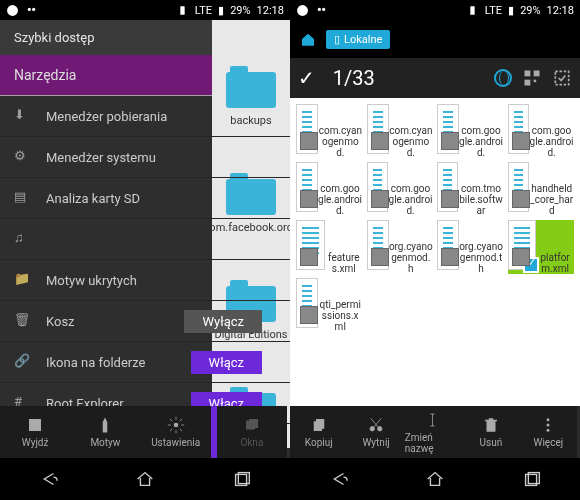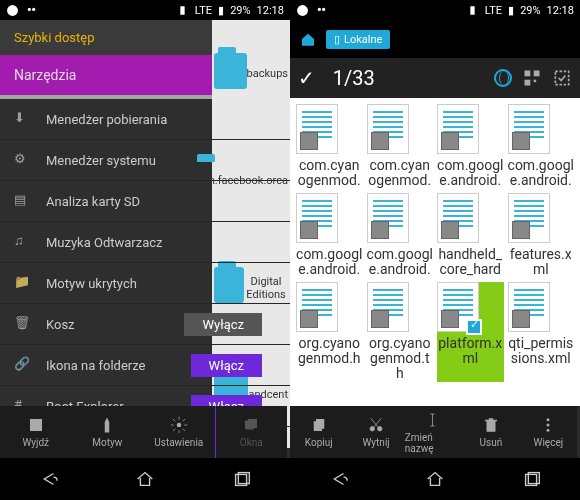--- a/index.html
+++ b/index.html
@@ -1,45 +1,45 @@
 <!DOCTYPE html>
 <html><head>
 <meta charset="utf-8">
 <style>
 *{box-sizing:border-box;margin:0;padding:0;font-family:Roboto,Arial,sans-serif}
 body{background:#fff;width:580px;height:500px;display:flex}
 .phone{width:290px;height:500px;position:relative;background:#2b2b2b;overflow:hidden}
 .statusbar{height:20px;background:#000;display:flex;align-items:center;justify-content:flex-end;padding:0 6px;color:#fff;font-size:11px;gap:6px}
 .statusbar .left{position:absolute;left:6px;display:flex;gap:6px}
 .sb-ico{width:13px;height:13px;display:inline-block}
-.drawer-head{background:#3a3a3a;color:#eab308;padding:10px 14px;font-size:13px}
-.section{background:#a21caf;color:#ddd;padding:12px 14px;display:flex;justify-content:space-between;align-items:flex-start;font-size:14px;border-bottom:4px solid #a3a3a3}
+.drawer-head{background:#3a3a3a;color:#e5e5e5;padding:10px 14px;font-size:13px}
+.section{background:#701a75;color:#ddd;padding:12px 14px;display:flex;justify-content:space-between;align-items:flex-start;font-size:14px;border-bottom:1px solid #a3a3a3}
 .menu{background:#2e2e2e}
 .mi{display:flex;align-items:center;padding:11px 14px;color:#ccc;font-size:13px;border-bottom:1px solid #262626;gap:14px;position:relative}
 .mi .ico{width:18px;height:18px;opacity:.7;flex-shrink:0}
 .toggle{position:absolute;right:28px;font-size:13px;padding:4px 18px;color:#fff}
 .t-on{background:#6d28d9}
 .t-off{background:#555}
 .strip{position:absolute;right:0;top:20px;width:78px;background:#e8e8e8;color:#333;font-size:11px}
-.strip .s-item{height:107px;display:flex;flex-direction:row;align-items:center;justify-content:flex-end;padding:0 2px;text-align:center}
+.strip .s-item{height:107px;display:flex;flex-direction:column;align-items:center;justify-content:flex-end;padding:0 2px;text-align:center}
 .folder{width:50px;height:36px;background:#3bb4d9;border-radius:3px;position:relative;margin-bottom:6px}
 .folder::before{content:"";position:absolute;top:-6px;left:4px;width:18px;height:8px;background:#3bb4d9;border-radius:2px 2px 0 0}
 .botbar{position:absolute;bottom:42px;left:0;right:3px;height:52px;background:#1c1c1c;display:flex}
 .botbar .bb{flex:1;display:flex;flex-direction:column;align-items:center;justify-content:center;color:#aaa;font-size:10px;gap:3px}
 .botbar .bb svg{width:18px;height:18px;fill:#aaa}
-.botbar .last{border-left:1px solid #6d28d9;color:#555}
+.botbar .last{border-left:6px solid #6d28d9;color:#555}
 .botbar .last svg{fill:#555}
 .navbar{position:absolute;bottom:0;left:0;right:0;height:42px;background:#000;display:flex;align-items:center;justify-content:space-around}
 .navbar svg{width:22px;height:22px;fill:none;stroke:#ccc;stroke-width:1.5}
 .p2 .actionbar{height:38px;background:#000;display:flex;align-items:center;padding:0 10px;gap:10px}
 .p2 .tab{background:#1fa8d8;color:#fff;font-size:11px;padding:3px 8px;border-radius:2px;display:flex;align-items:center;gap:4px}
 .p2 .toolbar{height:40px;background:#222;display:flex;align-items:center;color:#fff;padding:0 8px;gap:10px}
 .p2 .toolbar .count{font-size:20px;flex:1;margin-left:8px}
 .p2 .grid{background:#fff;position:absolute;top:98px;bottom:94px;left:0;right:0;overflow:hidden;display:grid;grid-template-columns:repeat(4,1fr);gap:4px;padding:6px;align-content:start}
-.p2 .file{display:flex;flex-direction:column;align-items:flex-start;font-size:14px;color:#333;text-align:center;word-break:break-all;line-height:1.1}
+.p2 .file{display:flex;flex-direction:row;align-items:flex-end;font-size:10px;color:#333;text-align:center;word-break:break-all;line-height:1.1}
 .p2 .file .fico{width:42px;height:50px;background:#fff;border:1px solid #ccc;position:relative;margin-bottom:4px}
 .p2 .file .fico::after{content:"";position:absolute;bottom:3px;left:3px;width:16px;height:16px;background:#888;border:1px solid #666}
 .p2 .file .fico .lines{position:absolute;top:6px;left:5px;right:5px;height:30px;background:repeating-linear-gradient(#3bb4d9 0 2px,transparent 2px 5px)}
 .p2 .file.sel{background:#84cc16}
 .p2 .file.sel .fico .chk{position:absolute;bottom:-4px;right:-4px;width:16px;height:16px;background:#1fa8d8;border:2px solid #fff}
 .p2 .file.sel .fico .chk::after{content:"✓";color:#fff;font-size:11px;position:absolute;top:-2px;left:2px}
 .globe{width:18px;height:18px;border:2px solid #1fa8d8;border-radius:50%;position:relative}
 .globe::before{content:"";position:absolute;top:0;bottom:0;left:50%;width:8px;margin-left:-4px;border-left:1px solid #1fa8d8;border-right:1px solid #1fa8d8;border-radius:50%}
 .tb-ico{width:20px;height:20px;opacity:.8}
 </style>
@@ -98,21 +98,20 @@
       <div class="mi">
         <span class="ico">⚙</span>
         <span>Menedżer systemu</span>
       </div>
       <div class="mi">
         <span class="ico">▤</span>
         <span>Analiza karty SD</span>
       </div>
       <div class="mi">
         <span class="ico">♫</span>
-        <span>Muzyka Odtwarzacz</span>
       </div>
       <div class="mi">
         <span class="ico">📁</span>
         <span>Motyw ukrytych</span>
       </div>
       <div class="mi">
         <span class="ico">🗑</span>
         <span>Kosz</span>
         <span class="toggle t-off">Wyłącz</span>
       </div>
@@ -261,20 +260,26 @@
       <div class="file">
         <div class="fico">
           <div class="lines"></div>
         </div>
         <span>com.google.android.</span>
       </div>
       <div class="file">
         <div class="fico">
           <div class="lines"></div>
         </div>
+        <span>com.tmobile.softwar</span>
+      </div>
+      <div class="file">
+        <div class="fico">
+          <div class="lines"></div>
+        </div>
         <span>handheld_core_hard</span>
       </div>
       <div class="file">
         <div class="fico">
           <div class="lines"></div>
         </div>
         <span>features.xml</span>
       </div>
       <div class="file">
         <div class="fico">

